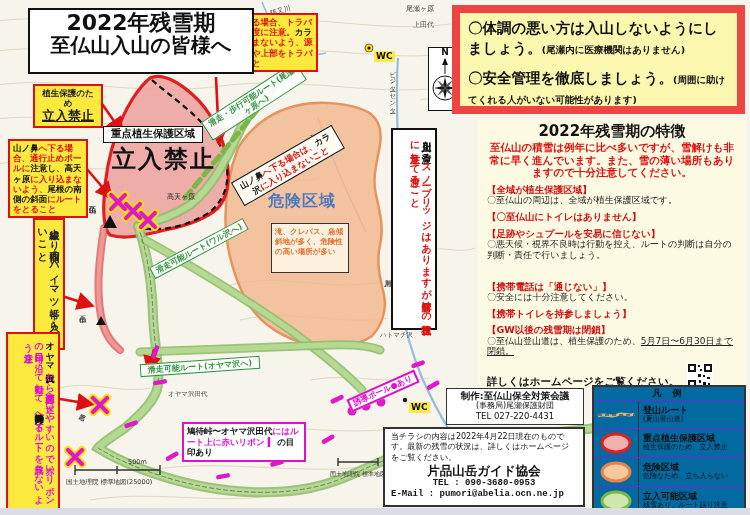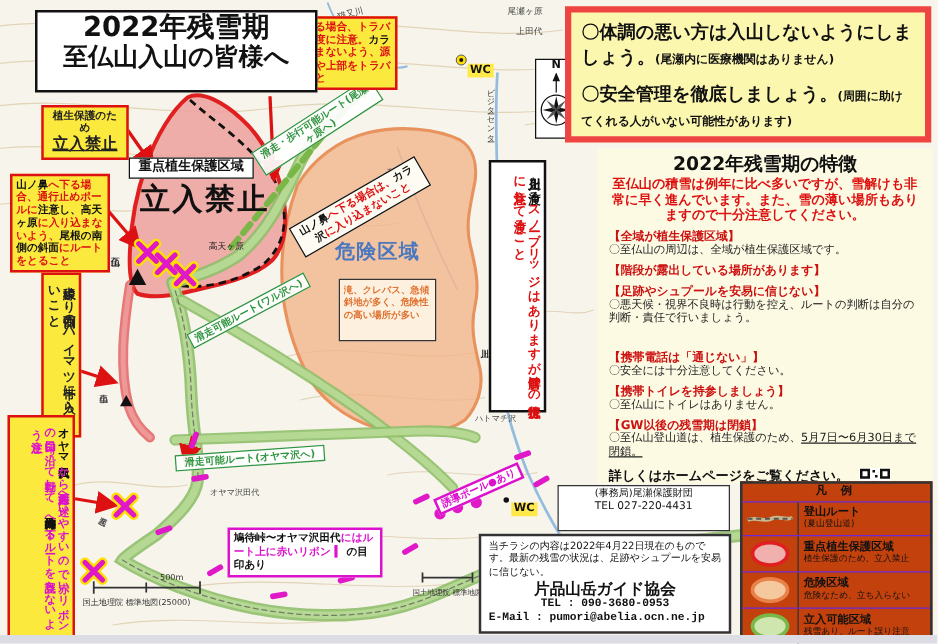--- a/index.html
+++ b/index.html
@@ -175,56 +175,55 @@
       <path d="M22,22 L15,27 L14,30 L17,29 Z" fill="#555"></path>
       <path d="M6,38 L13,33 L14,30 L11,31 Z" fill="#555"></path>
     </svg>
   </div>
 
   <div class="abs" style="left:28px;top:8px;width:226px;height:66px;background:#fff;border:2.5px solid #111;z-index:4;text-align:center;padding-top:2px;">
     <div style="font-size:22px;font-weight:bold;color:#111;line-height:1.0;">2022年残雪期</div>
     <div style="font-size:20px;font-weight:bold;color:#111;line-height:1.1;">至仏山入山の皆様へ</div>
   </div>
 
-  <div class="abs panel" style="left:452px;top:5px;width:293px;height:109px;background:#fcf7ae;border:5px solid #ef4444;z-index:4;padding:5px 8px;color:#111;">
+  <div class="abs panel" style="left:452px;top:5px;width:293px;height:109px;background:#fcf7ae;border:8px solid #ef4444;z-index:4;padding:5px 8px;color:#111;">
     <div style="line-height:1.25;">
       <span style="font-size:14.5px;font-weight:bold;">〇体調の悪い方は入山しないようにしましょう。</span><span style="font-size:9.5px;font-weight:bold;">(尾瀬内に医療機関はありません)</span>
     </div>
     <div style="margin-top:10px;line-height:1.25;">
       <span style="font-size:14.5px;font-weight:bold;">〇安全管理を徹底しましょう。</span><span style="font-size:9.5px;font-weight:bold;">(周囲に助けてくれる人がいない可能性があります)</span>
     </div>
   </div>
 
   <div class="abs panel" style="left:478px;top:119px;width:268px;height:268px;background:#fdfae3;z-index:4;padding:4px 9px;">
     <div style="font-size:15px;font-weight:bold;text-align:center;color:#111;line-height:1.15;">2022年残雪期の特徴</div>
     <div style="font-size:10.5px;font-weight:bold;color:#dd1111;text-align:center;line-height:1.2;margin-top:1px;">至仏山の積雪は例年に比べ多いですが、雪解けも非常に早く進んでいます。また、雪の薄い場所もありますので十分注意してください。</div>
     <div style="margin-top:5px;">
       <div class="sechead">【全域が植生保護区域】</div>
       <div class="secbody">〇至仏山の周辺は、全域が植生保護区域です。</div>
     </div>
     <div style="margin-top:5px;">
-      <div class="sechead">【階段が露出している場所があります】</div>
+      <div class="sechead">【〇至仏山にトイレはありません】</div>
     </div>
     <div style="margin-top:5px;">
       <div class="sechead">【足跡やシュプールを安易に信じない】</div>
       <div class="secbody">〇悪天候・視界不良時は行動を控え、ルートの判断は自分の判断・責任で行いましょう。</div>
     </div>
     <div style="margin-top:20px;">
       <div class="sechead">【携帯電話は「通じない」】</div>
       <div class="secbody">〇安全には十分注意してください。</div>
     </div>
     <div style="margin-top:5px;">
       <div class="sechead">【携帯トイレを持参しましょう】</div>
-      <div class="secbody">〇至仏山にトイレはありません。</div>
     </div>
     <div style="margin-top:5px;">
       <div class="sechead">【GW以後の残雪期は閉鎖】</div>
       <div class="secbody"><span>〇至仏山登山道は、植生保護のため、</span><span style="text-decoration:underline;">5月7日〜6月30日まで閉鎖。</span></div>
     </div>
-    <div style="margin-top:6px;display:flex;align-items:flex-start;gap:8px;">
+    <div style="margin-top:6px;display:flex;align-items:flex-end;gap:8px;">
       <div style="font-size:10.5px;font-weight:bold;color:#111;">詳しくはホームページをご覧ください。</div>
       <svg width="26" height="26" viewBox="0 0 26 26">
         <rect x="0" y="0" width="26" height="26" fill="#fff"></rect>
         <rect x="1" y="1" width="8" height="8" fill="#111"></rect>
           <rect x="3" y="3" width="4" height="4" fill="#fff"></rect>
         <rect x="17" y="1" width="8" height="8" fill="#111"></rect>
           <rect x="19" y="3" width="4" height="4" fill="#fff"></rect>
         <rect x="1" y="17" width="8" height="8" fill="#111"></rect>
           <rect x="3" y="19" width="4" height="4" fill="#fff"></rect>
         <rect x="11" y="2" width="2" height="2" fill="#111"></rect>
@@ -233,21 +232,21 @@
           <rect x="16" y="12" width="2" height="2" fill="#111"></rect>
         <rect x="20" y="14" width="3" height="2" fill="#111"></rect>
           <rect x="12" y="17" width="2" height="3" fill="#111"></rect>
         <rect x="16" y="19" width="3" height="3" fill="#111"></rect>
           <rect x="21" y="20" width="2" height="2" fill="#111"></rect>
         <rect x="11" y="23" width="2" height="2" fill="#111"></rect>
       </svg>
     </div>
   </div>
 
-  <div class="abs" style="left:592px;top:385px;width:154px;height:127px;background:#c2410c;border:2px solid #333;z-index:4;color:#111;">
+  <div class="abs" style="left:592px;top:385px;width:154px;height:127px;background:#0369a1;border:2px solid #333;z-index:4;color:#111;">
     <div style="font-size:9px;font-weight:bold;text-align:center;line-height:1.5;letter-spacing:4px;">凡 例</div>
     <div class="legend-row" style="height:26px;">
       <div class="legend-sym">
         <svg width="38" height="16" viewBox="0 0 38 16">
             <path d="M1,9 C8,6 14,11 20,8 C26,5 32,10 37,7" stroke="#c9b68c" stroke-width="3" fill="none"></path>
             <line x1="1" y1="8" x2="37" y2="8" stroke="#555" stroke-width="1.6" stroke-dasharray="4,3"></line>
           </svg>
       </div>
       <div class="legend-txt">
         <div style="font-size:9px;font-weight:bold;line-height:1.1;">登山ルート</div>
@@ -283,26 +282,27 @@
           </svg>
       </div>
       <div class="legend-txt">
         <div style="font-size:9px;font-weight:bold;line-height:1.1;">立入可能区域</div>
         <div style="font-size:7px;line-height:1.1;">残雪あり、ルート誤り注意</div>
       </div>
     </div>
   </div>
 
   <div class="abs" style="left:446px;top:388px;width:138px;height:37px;background:#fff;border:1.5px solid #333;z-index:4;text-align:center;color:#111;padding-top:1px;">
+    <div style="font-size:9.5px;font-weight:bold;line-height:1.2;">制作:至仏山保全対策会議</div>
     <div style="font-size:8px;line-height:1.2;">(事務局)尾瀬保護財団</div>
     <div style="font-size:8.5px;line-height:1.2;">TEL 027-220-4431</div>
   </div>
 
   <div class="abs" style="left:383px;top:427px;width:202px;height:80px;background:#fff;border:2px solid #333;z-index:4;color:#111;padding:3px 6px;">
-    <div style="font-size:8px;line-height:1.3;">当チラシの内容は2022年4月22日現在のものです。最新の残雪の状況は、足跡やシュプールを安易に信じない。</div>
+    <div style="font-size:8px;line-height:1.3;">当チラシの内容は2022年4月22日現在のものです。最新の残雪の状況は、詳しくはホームページをご覧ください。</div>
     <div style="font-size:12.5px;font-weight:bold;text-align:center;line-height:1.2;">片品山岳ガイド協会</div>
     <div style="font-size:9px;font-weight:bold;text-align:center;line-height:1.25;font-family:'Liberation Mono',monospace;">TEL : 090-3680-0953</div>
     <div style="font-size:9px;font-weight:bold;text-align:left;line-height:1.25;font-family:'Liberation Mono',monospace;">E-Mail : pumori@abelia.ocn.ne.jp</div>
   </div>
 
   <div class="abs" style="left:103px;top:126px;width:100px;height:17px;background:#fff;border:1.5px solid #111;z-index:3;text-align:center;font-size:10.5px;font-weight:bold;color:#111;line-height:1.3;">重点植生保護区域</div>
   <div class="abs" style="left:106px;top:143px;width:116px;z-index:3;text-align:center;font-size:24px;font-weight:bold;color:#111;letter-spacing:2px;">立入禁止</div>
   <div class="abs" style="left:268px;top:191px;z-index:3;font-size:16px;font-weight:bold;color:#4a78c0;letter-spacing:1px;">危険区域</div>
   <div class="abs" style="left:271px;top:223px;width:78px;height:50px;background:#fdf0df;border:1px solid #333;z-index:3;font-size:7.5px;font-weight:bold;color:#e0712f;padding:3px;line-height:1.3;">滝、クレバス、急傾斜地が多く、危険性の高い場所が多い</div>
 

